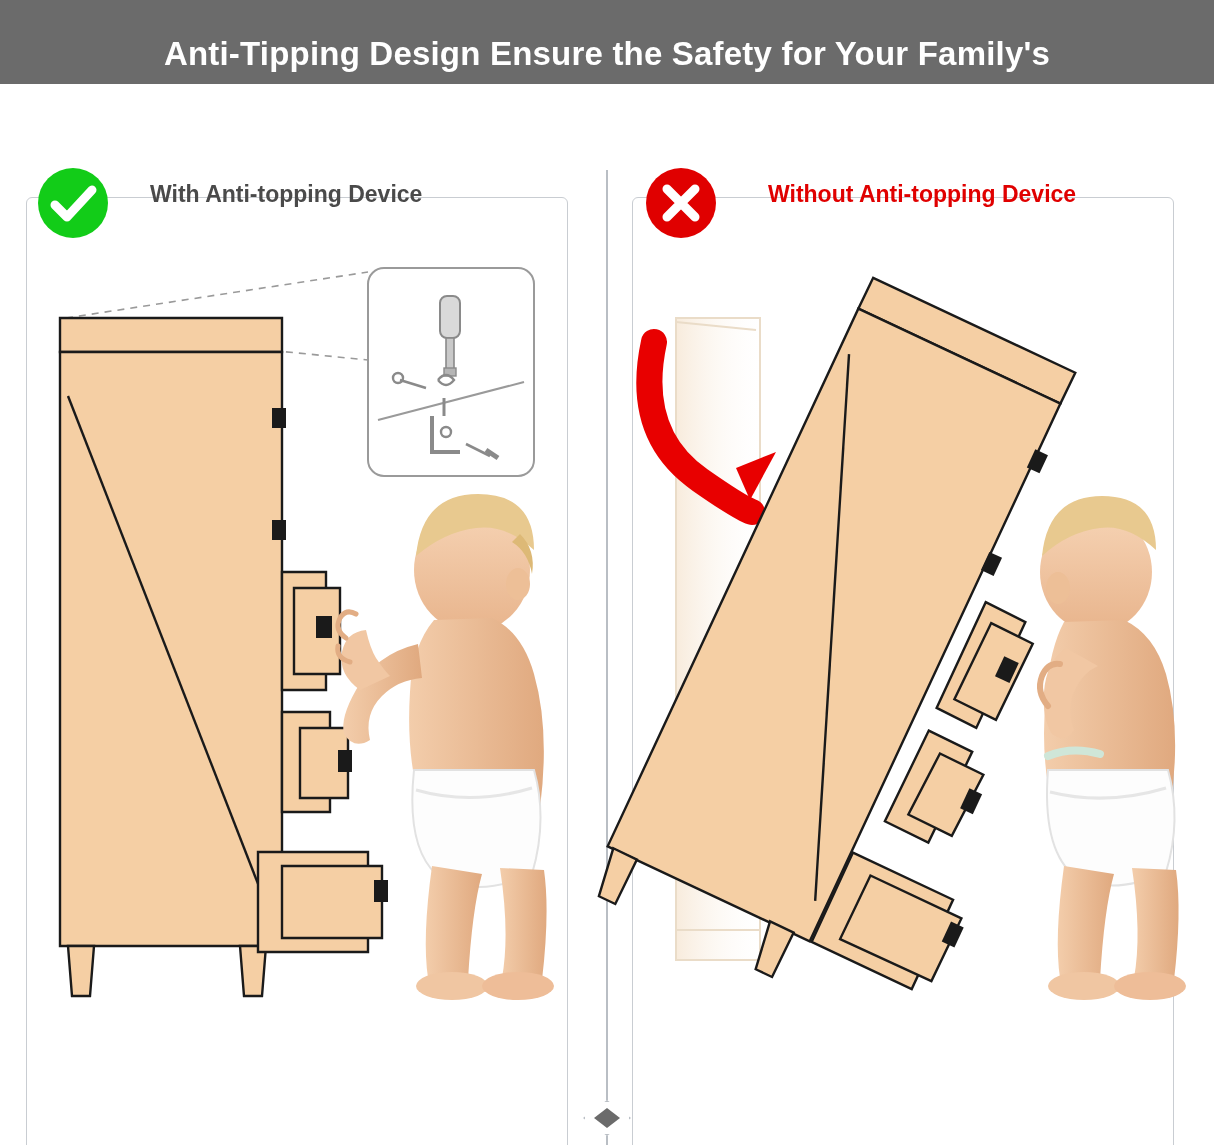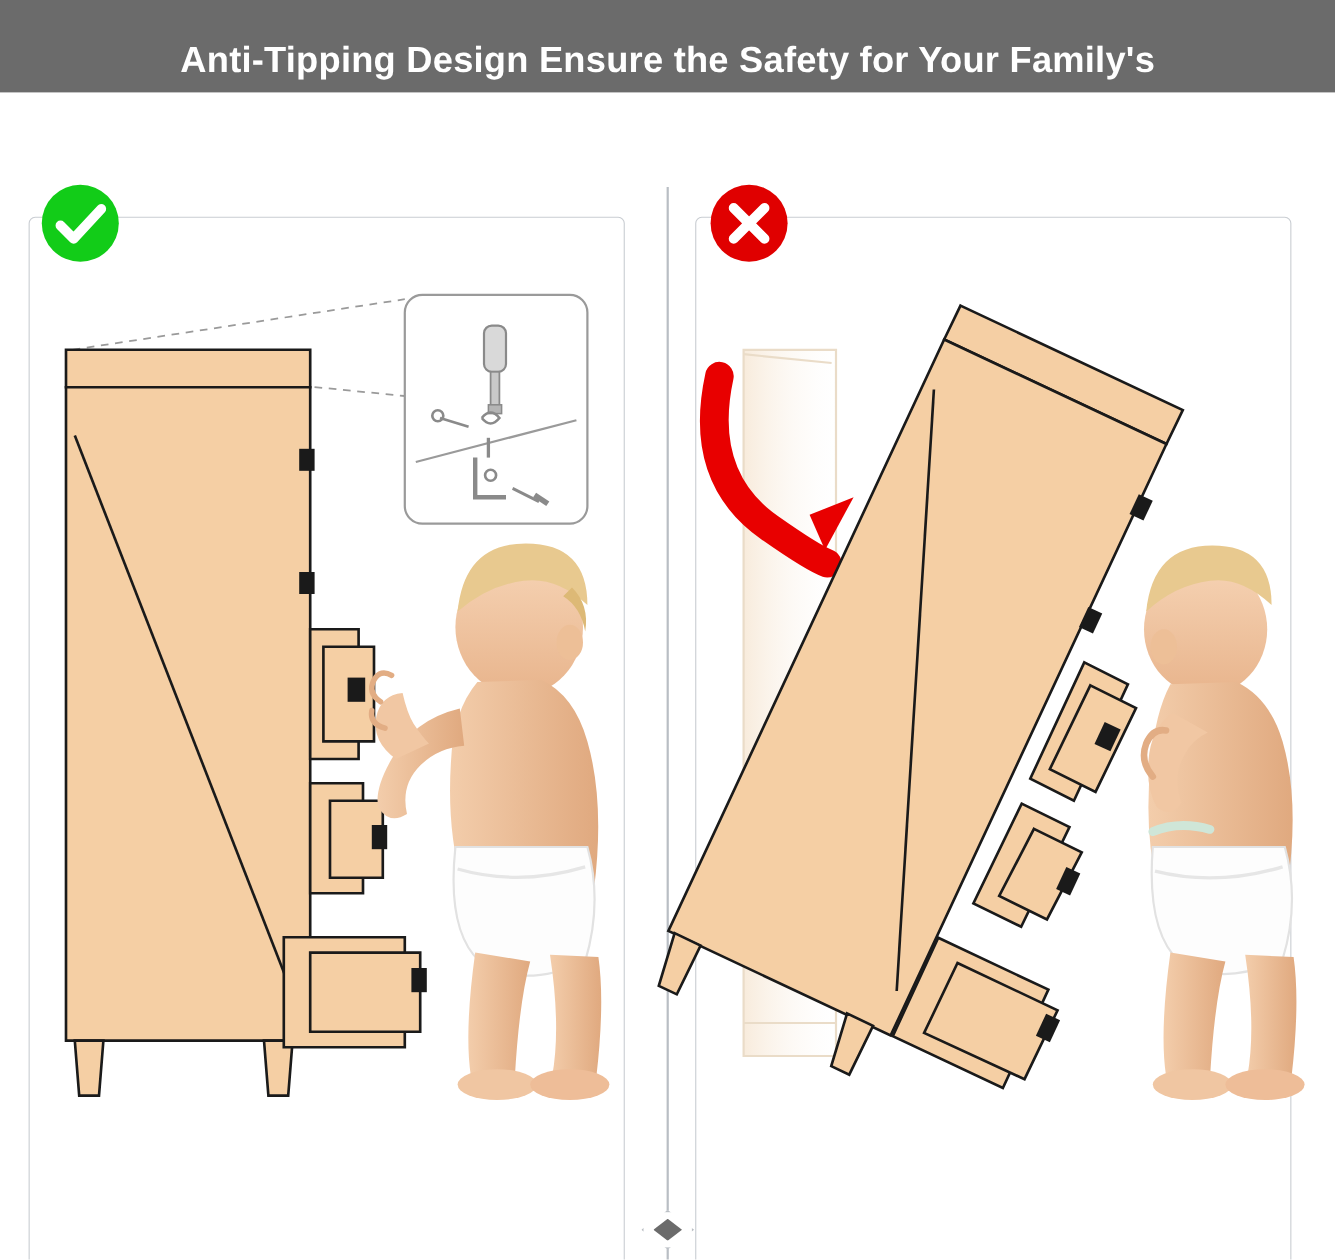--- a/index.html
+++ b/index.html
@@ -154,29 +154,31 @@
   <div class="inner"></div>
 </div>
 
 <div class="badge badge-ok">
   <svg width="70" height="70" viewBox="0 0 70 70">
     <path d="M17 37 L29 49 L54 22" stroke="#ffffff" stroke-width="9" fill="none" stroke-linecap="round" stroke-linejoin="round"></path>
   </svg>
 </div>
 
 <div class="head-text head-left">
+  <div class="head-sub ok-sub">With Anti-topping Device</div>
 </div>
 
 <div class="badge badge-bad" style="left:646px">
   <svg width="70" height="70" viewBox="0 0 70 70">
     <path d="M21 21 L49 49 M49 21 L21 49" stroke="#ffffff" stroke-width="9" fill="none" stroke-linecap="round"></path>
   </svg>
 </div>
 
 <div class="head-text head-right">
+  <div class="head-sub bad-sub">Without Anti-topping Device</div>
 </div>
 
 <svg class="illus" viewBox="0 0 1214 1145">
   <defs>
     <linearGradient id="skin" x1="0" y1="0" x2="0" y2="1">
       <stop offset="0%" stop-color="#f6d3b4"></stop>
       <stop offset="100%" stop-color="#e8b48c"></stop>
     </linearGradient>
     <linearGradient id="skin2" x1="0" y1="0" x2="1" y2="0">
       <stop offset="0%" stop-color="#f3cdab"></stop>

